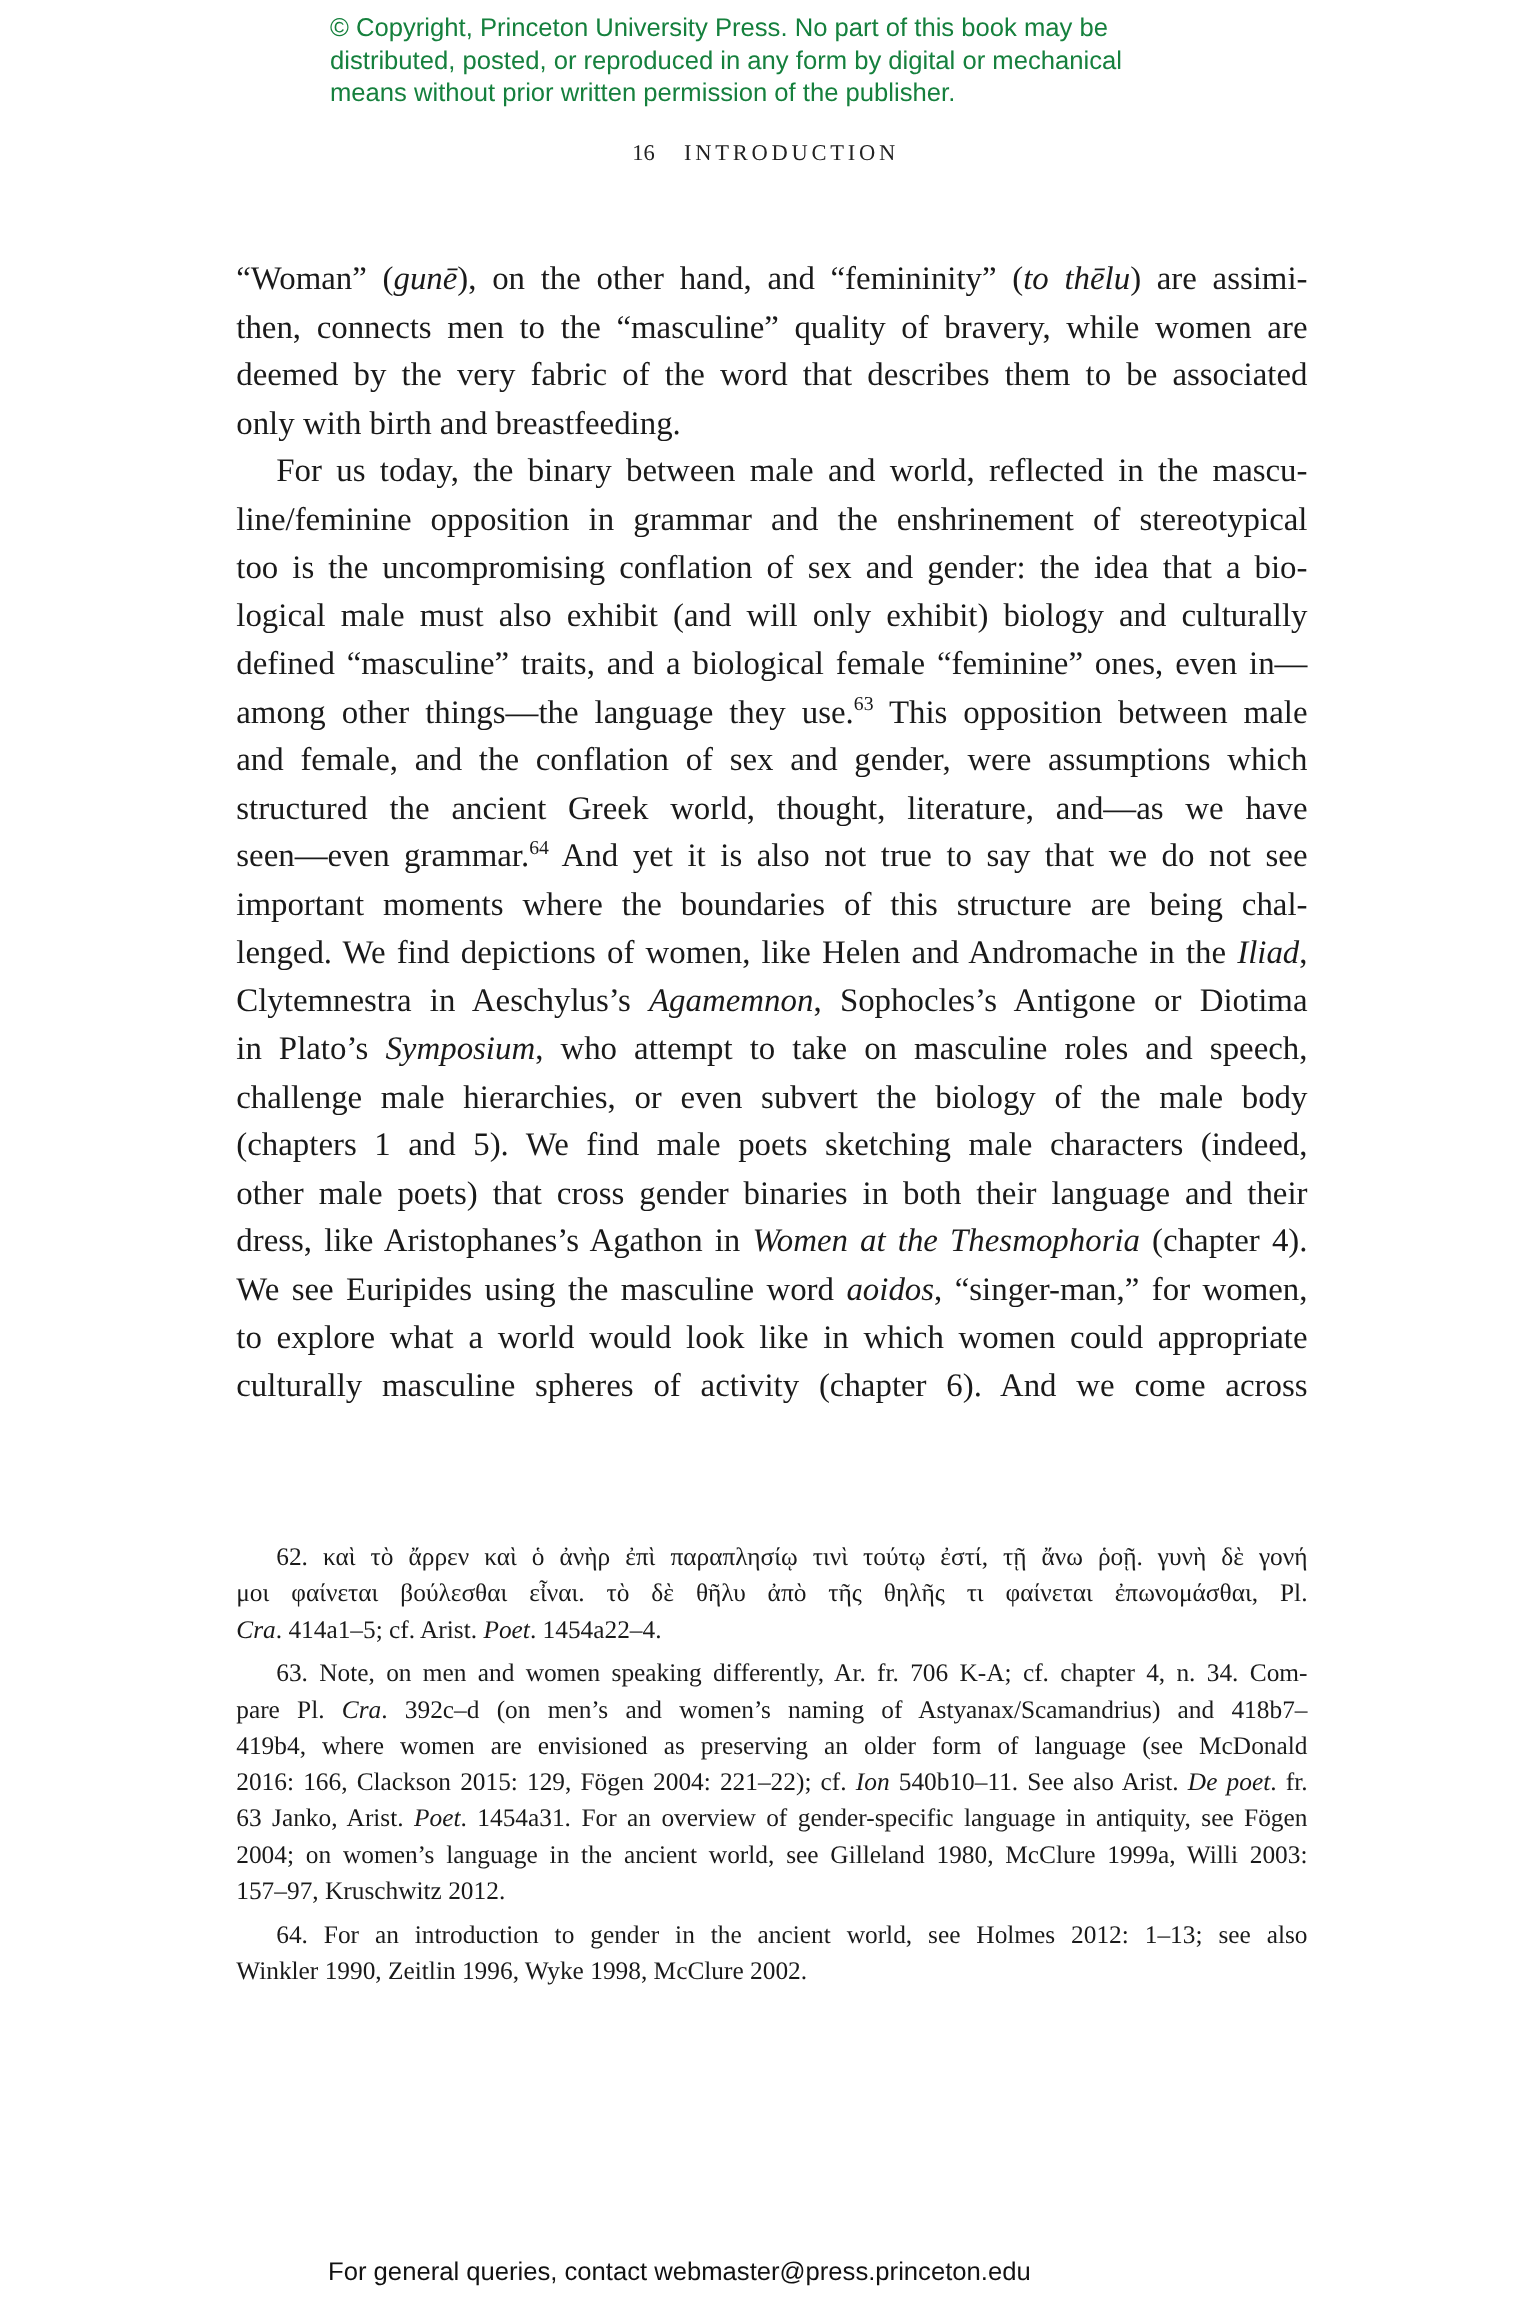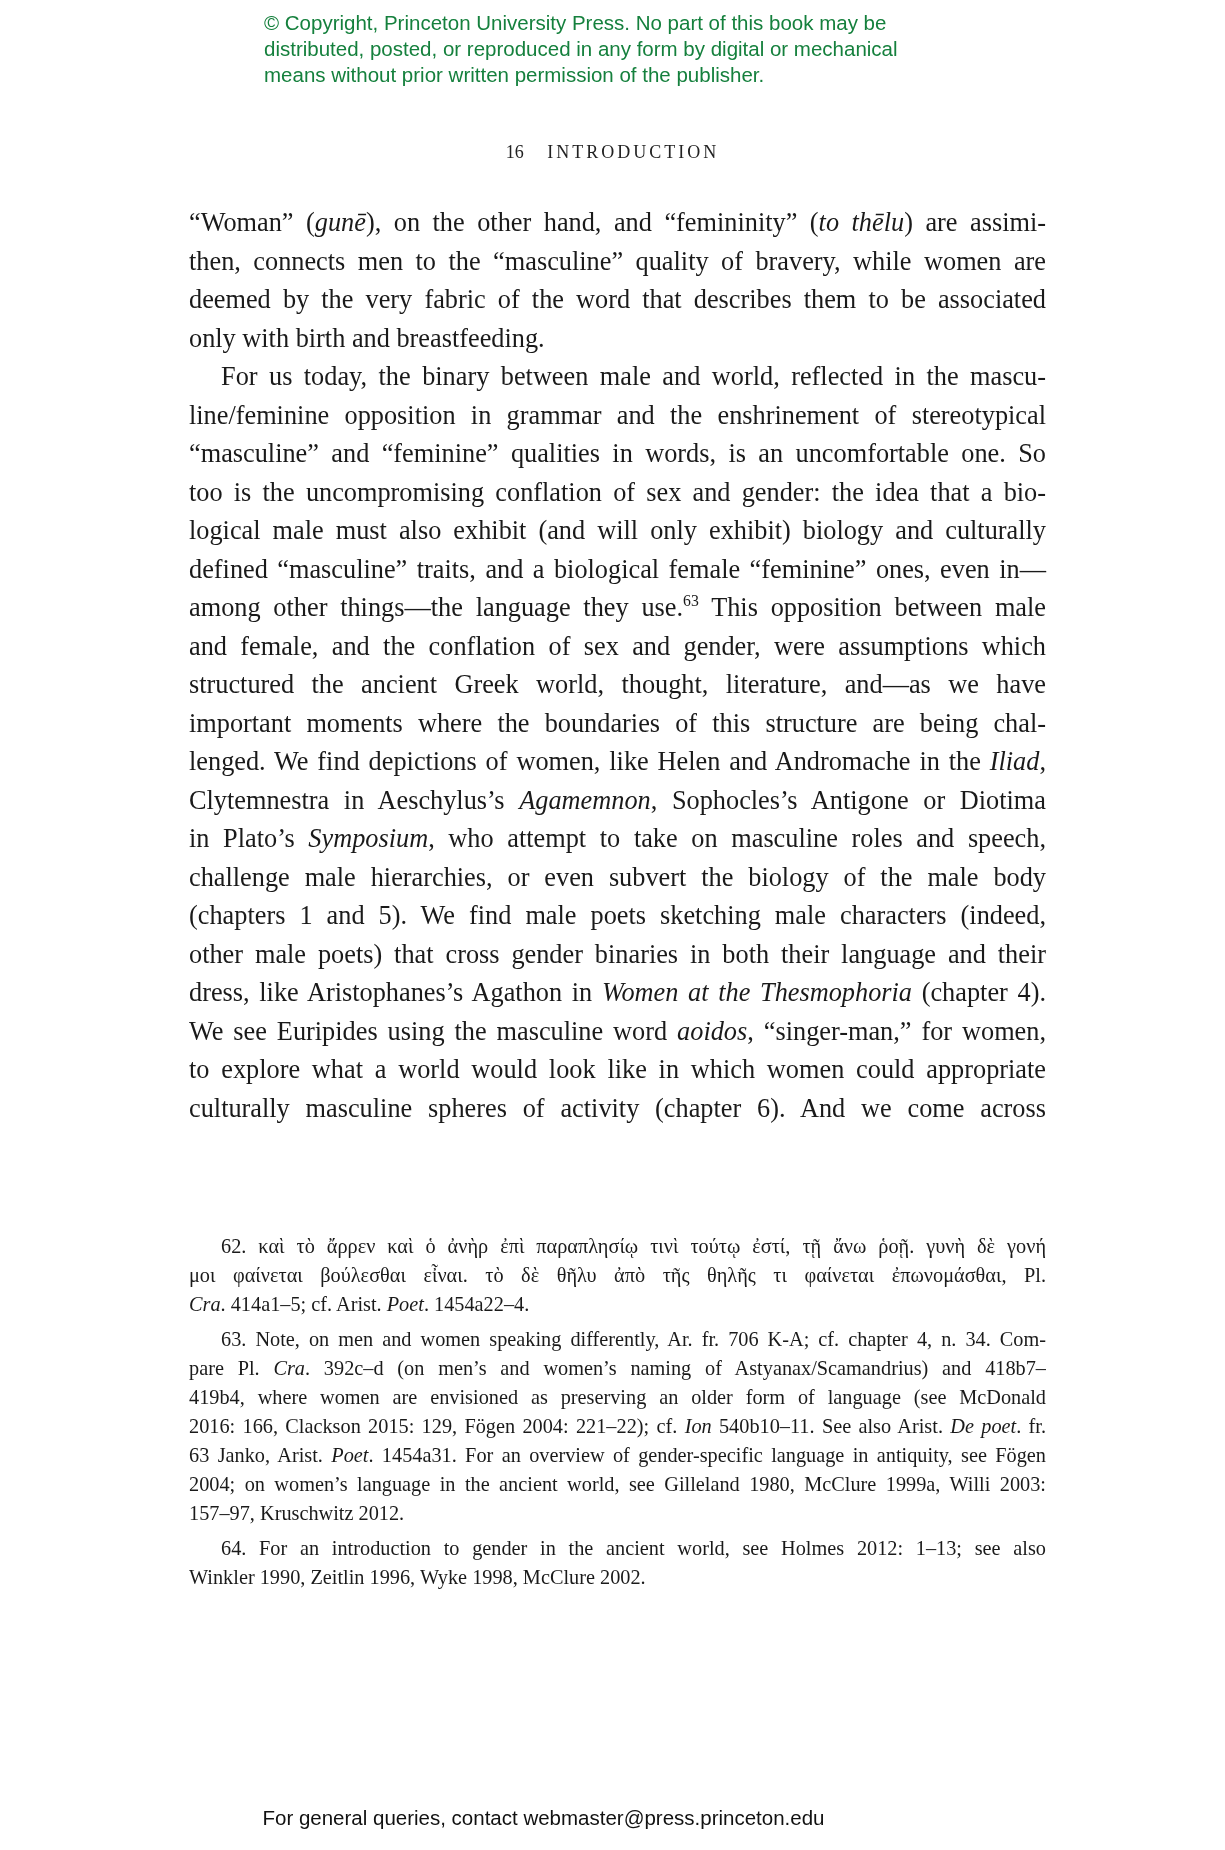--- a/index.html
+++ b/index.html
@@ -3,21 +3,21 @@
 <meta charset="utf-8">
 <style>
   html, body { margin:0; padding:0; background:#ffffff; }
   body { width:1225px; height:1850px; position:relative; overflow:hidden; color:#1a1a1a; }
   .copyright {
     position:absolute; left:264px; top:10px; width:760px;
     font-family:"Liberation Sans", sans-serif; font-size:20.5px; line-height:26px; color:#15803d;
   }
   .running-head {
     position:absolute; left:0; width:1225px; top:112px; text-align:center;
-    font-family:"Liberation Serif", serif; font-size:18px; letter-spacing:3px; color:#222;margin-top:30px;
+    font-family:"Liberation Serif", serif; font-size:18px; letter-spacing:3px; color:#222;
   }
   .running-head .pnum { letter-spacing:0; margin-right:16px; }
   .body-text {
     position:absolute; left:189px; top:168px; width:857px;
     font-family:"Liberation Serif", serif; font-size:26.3px; line-height:38.5px;
     text-align:justify; color:#1a1a1a;margin-top:36px;
   }
   .line { display:block; white-space:nowrap; text-align:justify; text-align-last:justify; height:38.5px; }
   .line.last { text-align-last:left; }
   .indent { padding-left:32px; }
@@ -49,27 +49,27 @@
   <span>INTRODUCTION</span>
 </div>
 
 <div class="body-text" id="body-text">
     <div class="line"><span>“Woman” (</span><i>gunē</i><span>), on the other hand, and “femininity” (</span><i>to thēlu</i><span>) are assimi-</span></div>
     <div class="line"><span>then, connects men to the “masculine” quality of bravery, while women are</span></div>
     <div class="line"><span>deemed by the very fabric of the word that describes them to be associated</span></div>
     <div class="line last"><span>only with birth and breastfeeding.</span></div>
     <div class="line indent"><span>For us today, the binary between male and world, reflected in the mascu-</span></div>
     <div class="line"><span>line/feminine opposition in grammar and the enshrinement of stereotypical</span></div>
-    <div class="line"><span>“masculine” and “feminine” qualities in words, is an uncomfortable one. So</span></div>
     <div class="line"><span>too is the uncompromising conflation of sex and gender: the idea that a bio-</span></div>
     <div class="line"><span>logical male must also exhibit (and will only exhibit) biology and culturally</span></div>
     <div class="line"><span>defined “masculine” traits, and a biological female “feminine” ones, even in—</span></div>
     <div class="line"><span>among other things—the language they use.</span><sup>63</sup><span> This opposition between male</span></div>
     <div class="line"><span>and female, and the conflation of sex and gender, were assumptions which</span></div>
     <div class="line"><span>structured the ancient Greek world, thought, literature, and—as we have</span></div>
+    <div class="line"><span>seen—even grammar.</span><sup>64</sup><span> And yet it is also not true to say that we do not see</span></div>
     <div class="line"><span>important moments where the boundaries of this structure are being chal-</span></div>
     <div class="line"><span>lenged. We find depictions of women, like Helen and Andromache in the </span><i>Iliad</i><span>,</span></div>
     <div class="line"><span>Clytemnestra in Aeschylus’s </span><i>Agamemnon</i><span>, Sophocles’s Antigone or Diotima</span></div>
     <div class="line"><span>in Plato’s </span><i>Symposium</i><span>, who attempt to take on masculine roles and speech,</span></div>
     <div class="line"><span>challenge male hierarchies, or even subvert the biology of the male body</span></div>
     <div class="line"><span>(chapters 1 and 5). We find male poets sketching male characters (indeed,</span></div>
     <div class="line"><span>other male poets) that cross gender binaries in both their language and their</span></div>
     <div class="line"><span>dress, like Aristophanes’s Agathon in </span><i>Women at the Thesmophoria</i><span> (chapter 4).</span></div>
     <div class="line"><span>We see Euripides using the masculine word </span><i>aoidos</i><span>, “singer-man,” for women,</span></div>
     <div class="line"><span>to explore what a world would look like in which women could appropriate</span></div>

